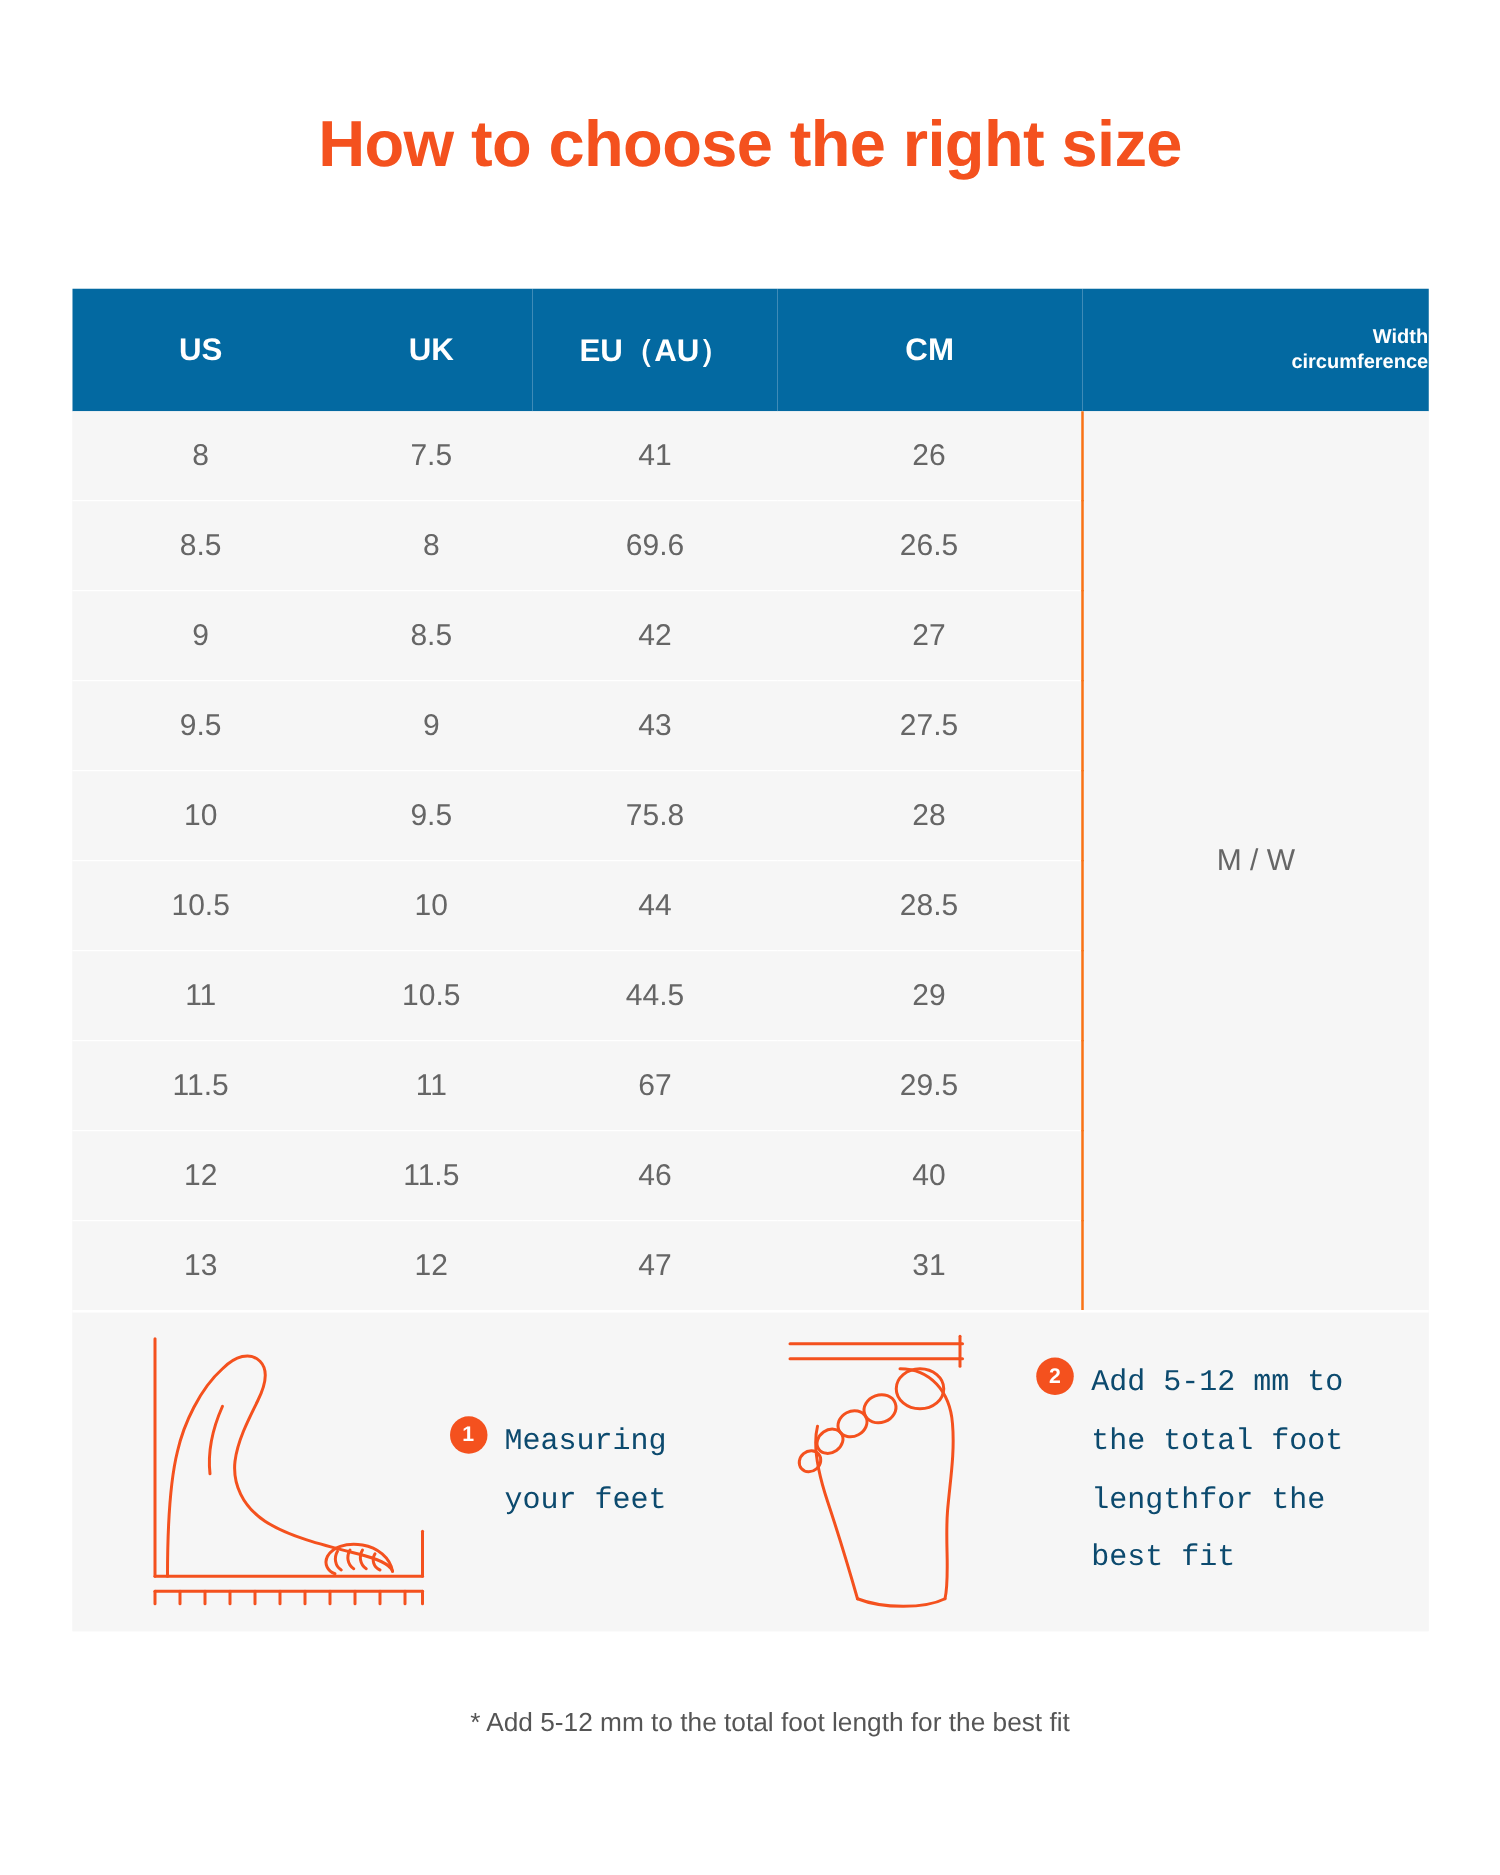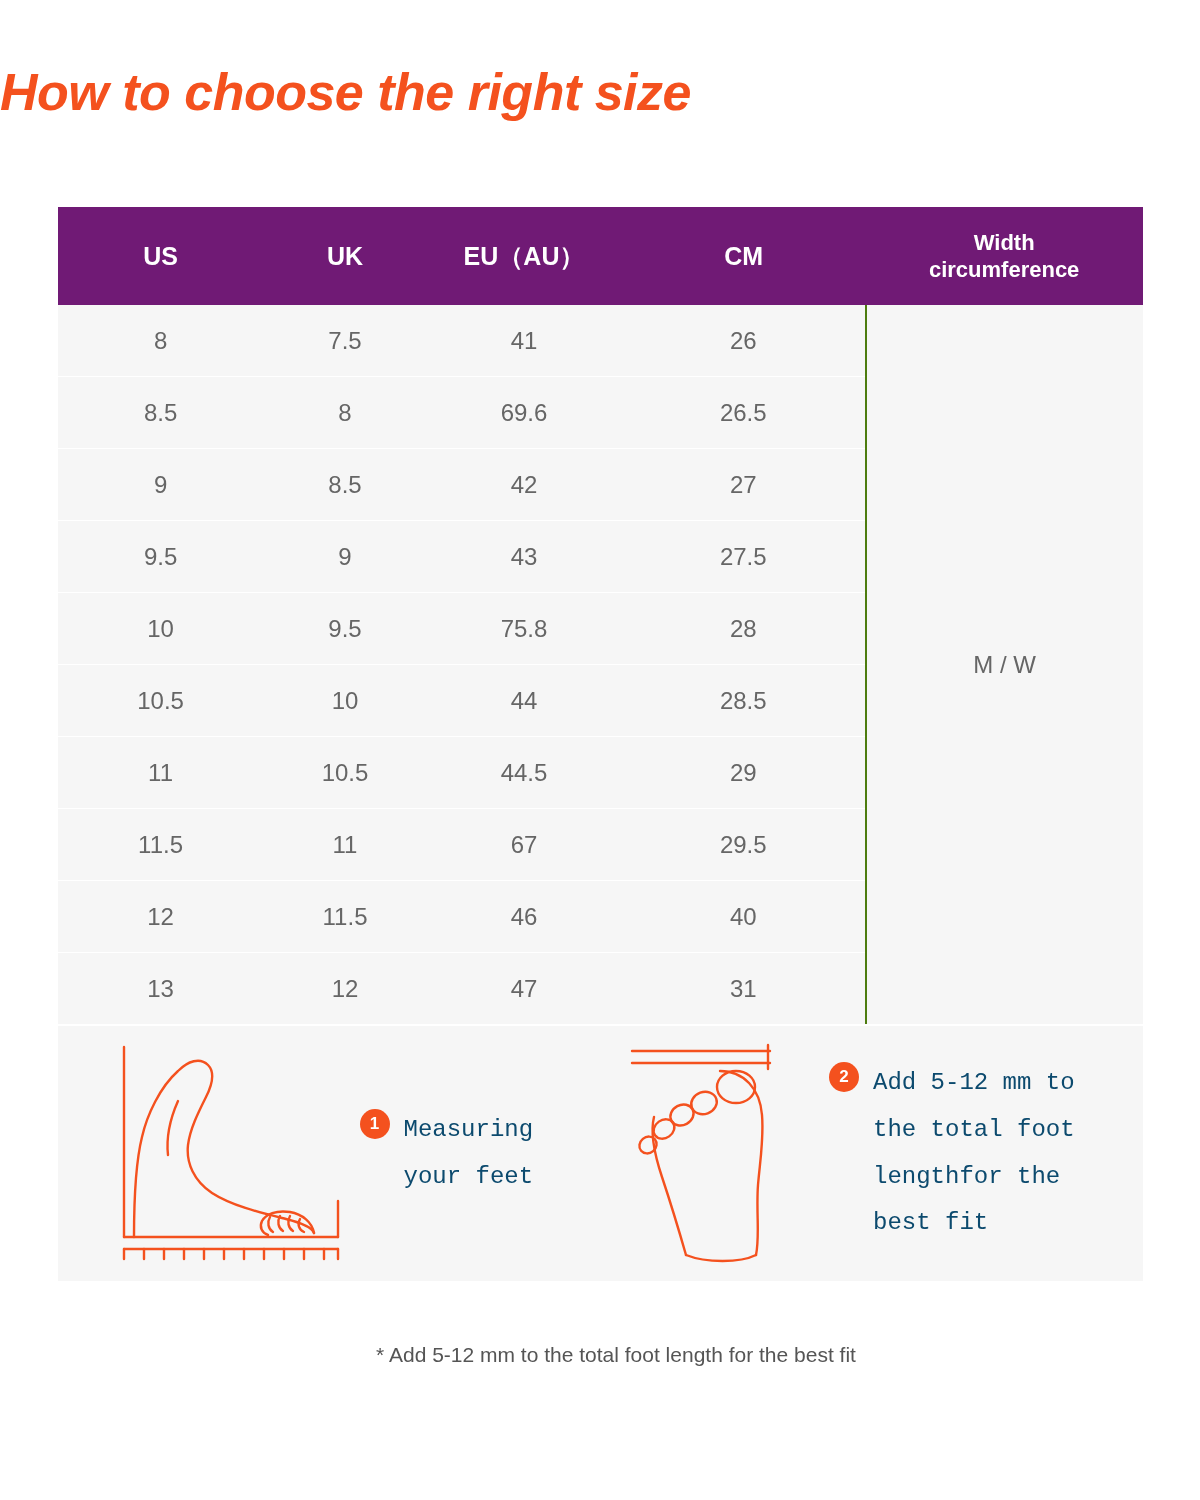--- a/index.html
+++ b/index.html
@@ -14,72 +14,73 @@
     color: #555555;
     overflow: hidden;
   }
   .page {
     position: relative;
     width: 1200px;
     height: 1500px;
     box-sizing: border-box;
   }
   .title {
+    text-align: center;
     font-size: 52px;
     font-weight: bold;
     color: #f4511e;
     letter-spacing: -0.5px;
-    padding-top: 64px;
+    padding-top: 88px;
     line-height: 1.1;
-    font-style: italic;
   }
   .table-wrap {
     margin: 0 auto;
     margin-top: 86px;
     width: 1085px;
     background: #f6f6f6;
   }
   table.size-table {
     border-collapse: collapse;
     width: 100%;
     table-layout: fixed;
   }
   table.size-table thead th {
-    background: #701a75;
+    background: #0369a1;
     color: #ffffff;
     font-size: 25px;
     font-weight: bold;
     height: 98px;
     vertical-align: middle;
     text-align: center;
     padding: 0;
   }
   table.size-table thead th.width-head {
-    font-size: 22px;
+    font-size: 16px;
     line-height: 1.25;
+    text-align: right;
   }
   table.size-table tbody td {
     background: #f6f6f6;
     font-size: 24px;
     color: #666666;
     text-align: center;
     height: 71px;
     padding: 0;
     border-bottom: 1px solid #ffffff;
     font-weight: normal;
   }
   table.size-table tbody tr:last-child td {
     border-bottom: none;
   }
   table.size-table td.width-cell {
     font-size: 24px;
     color: #666666;
     text-align: center;
     vertical-align: middle;
-    border-left: 2px solid #4d7c0f;
+    border-left: 2px solid #f97316;
     border-bottom: none;
   }
   col.c1 { width: 19.0%; }
   col.c2 { width: 15.0%; }
   col.c3 { width: 18.0%; }
   col.c4 { width: 22.5%; }
   col.c5 { width: 25.5%; }
 
   .diagram-row {
     width: 1085px;

